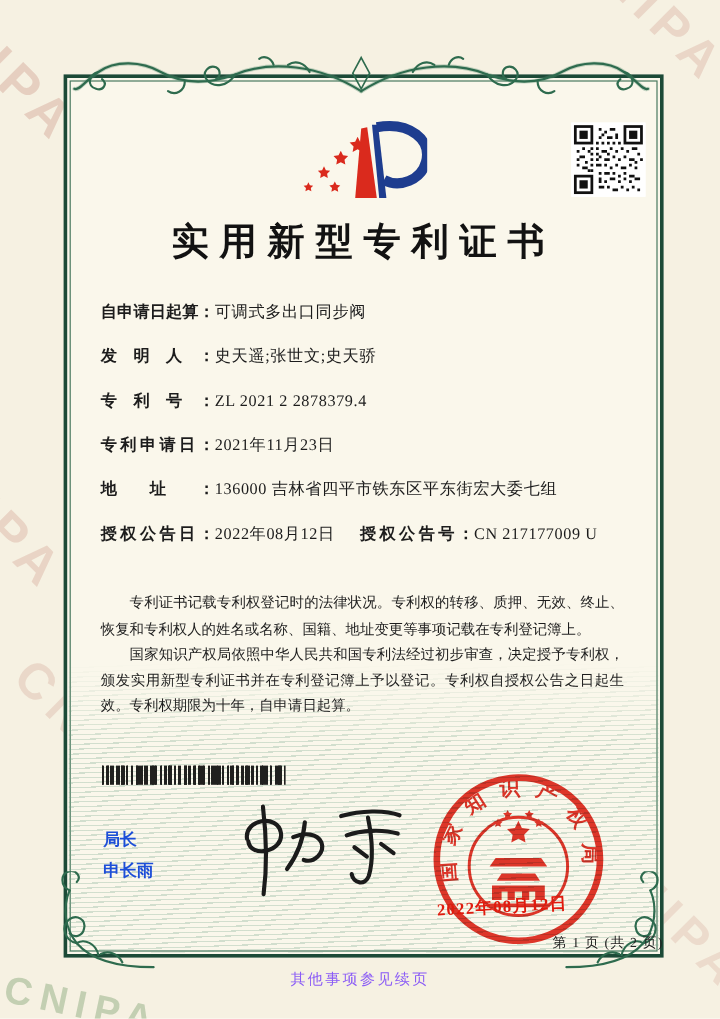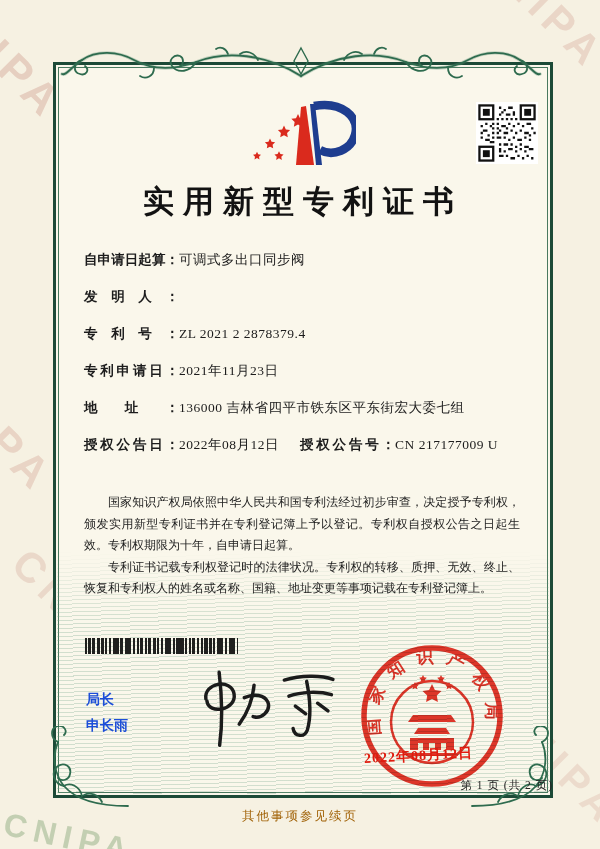--- a/index.html
+++ b/index.html
@@ -63,21 +63,21 @@
   
   .seal{position:absolute;left:358px;top:642px;width:148px;height:148px;
         opacity:.93;mix-blend-mode:multiply;}
   .seal-date{position:absolute;left:364px;top:746px;width:150px;font-size:14px;font-weight:700;
              color:#e01b0e;letter-spacing:1px;transform:rotate(-3deg);white-space:nowrap;}
 
   
   .page-no{position:absolute;left:53px;top:778px;width:500px;text-align:right;
            font-size:11.5px;color:#222;letter-spacing:1px;}
   .note{position:absolute;left:0;top:808px;width:600px;text-align:center;
-        font-size:12.5px;color:#a16207;letter-spacing:2px;}
+        font-size:12.5px;color:#8b5cf6;letter-spacing:2px;}
 </style>
 </head>
 <body>
 
 <div class="page">
 
   <span class="wm" style="left:-45px;top:-25px;font-size:44px;color:rgba(192,120,104,.28);transform:rotate(45deg);">CNIPA</span>
   <span class="wm" style="left:500px;top:-70px;font-size:42px;color:rgba(192,120,104,.22);transform:rotate(45deg);">CNIPA</span>
   <span class="wm" style="left:402px;top:218px;font-size:42px;color:rgba(176,142,96,.33);transform:rotate(56deg);">CNIPA</span>
   <span class="wm" style="left:-55px;top:348px;font-size:44px;color:rgba(192,120,104,.24);transform:rotate(45deg);">CNIPA</span>
@@ -174,20 +174,21 @@
 
   <div class="title">实用新型专利证书</div>
 
   <div class="fields">
     <div class="frow">
       <span class="flabel">自申请日起算：</span>
       <span class="fvalue">可调式多出口同步阀</span>
     </div>
     <div class="frow">
       <span class="flabel">发明人：</span>
+      <span class="fvalue">史天遥;张世文;史天骄</span>
     </div>
     <div class="frow">
       <span class="flabel">专利号：</span>
       <span class="fvalue">ZL 2021 2 2878379.4</span>
     </div>
     <div class="frow">
       <span class="flabel">专利申请日：</span>
       <span class="fvalue">2021年11月23日</span>
     </div>
     <div class="frow">
@@ -200,22 +201,22 @@
         <span class="fvalue">2022年08月12日</span>
       </span>
       <span class="gcell">
         <span class="flabel">授权公告号：</span>
         <span class="fvalue">CN 217177009 U</span>
       </span>
     </div>
   </div>
 
   <div class="paras">
+    <p>专利证书记载专利权登记时的法律状况。专利权的转移、质押、无效、终止、恢复和专利权人的姓名或名称、国籍、地址变更等事项记载在专利登记簿上。</p>
     <p>国家知识产权局依照中华人民共和国专利法经过初步审查，决定授予专利权，颁发实用新型专利证书并在专利登记簿上予以登记。专利权自授权公告之日起生效。专利权期限为十年，自申请日起算。</p>
-    <p>专利证书记载专利权登记时的法律状况。专利权的转移、质押、无效、终止、恢复和专利权人的姓名或名称、国籍、地址变更等事项记载在专利登记簿上。</p>
   </div>
 
   <div class="barcode"></div>
 
   <div class="signer">
     <div>局长</div>
     <div>申长雨</div>
   </div>
 
   <svg class="sig" viewBox="0 0 150 80">

